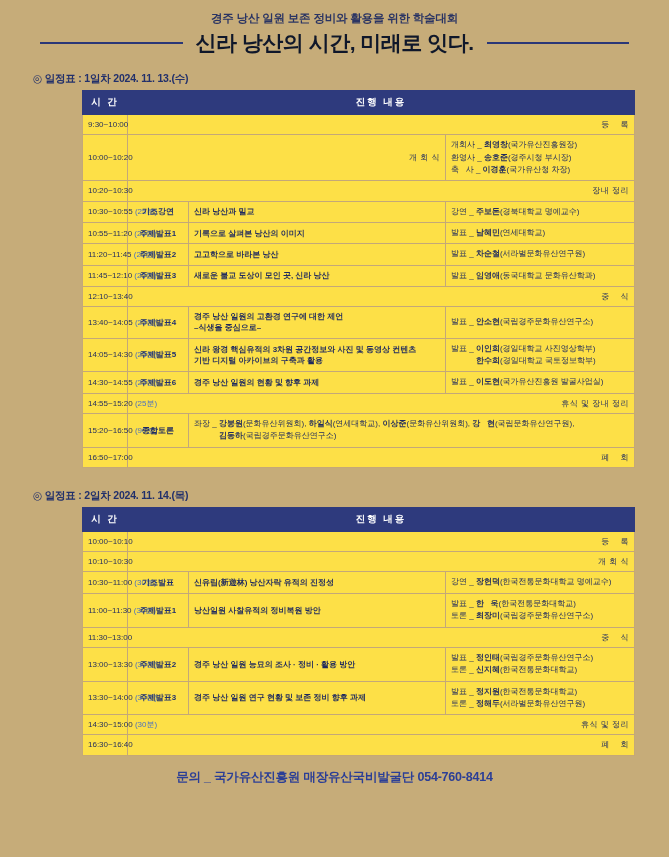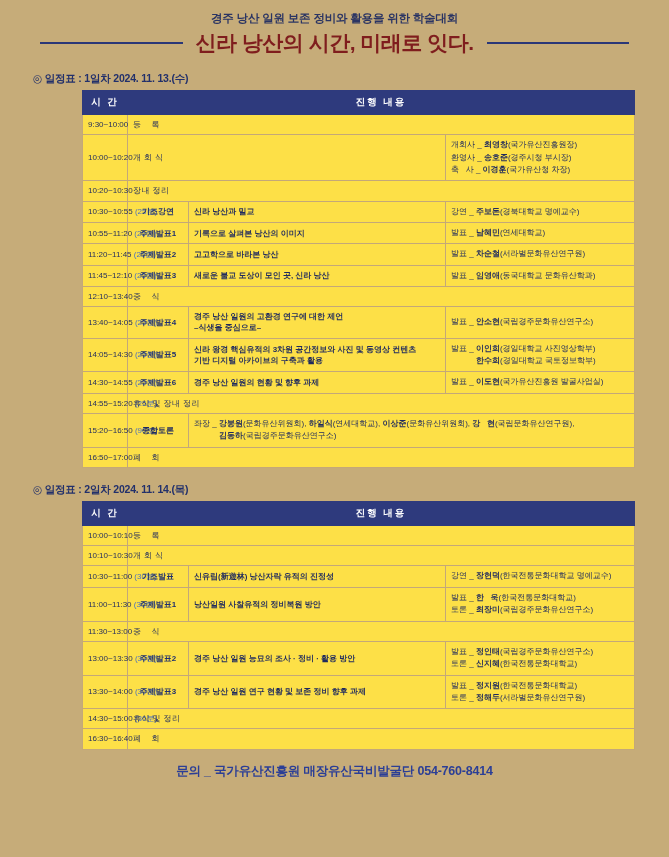--- a/index.html
+++ b/index.html
@@ -14,28 +14,28 @@
   .subtitle{
     text-align:center;padding-top:11px;
     font-size:11.5px;font-weight:bold;color:#2A3463;letter-spacing:-0.2px;
   }
   .title-row{
     display:flex;align-items:center;gap:13px;
     margin:3px 40px 0 40px;
   }
   .title-rule{flex:1;height:2px;background:#2A3778;}
   .main-title{
-    margin:0;font-size:21px;font-weight:bold;color:#7f1d1d;
+    margin:0;font-size:21px;font-weight:bold;color:#0f172a;
     letter-spacing:-0.5px;white-space:nowrap;
   }
   .section-heading{
     margin:15px 0 4px 33px;
     font-size:10.5px;font-weight:bold;color:#22306B;letter-spacing:-0.2px;
   }
-  .section-heading.second{margin-top:15px;}
+  .section-heading.second{margin-top:21px;}
   table.schedule{
     border-collapse:collapse;table-layout:fixed;
     width:552px;margin-left:82px;
     background:#fde047;
     border:1px solid #B59A6C;
   }
   table.schedule td{
     border:1px solid #C4A878;
     vertical-align:middle;
     padding:4px 5px;
@@ -45,21 +45,21 @@
     background:#2E3A7D;color:#FFFFFF;
     font-size:9.5px;font-weight:bold;letter-spacing:2px;
     padding:5px 0;border:1px solid #2E3A7D;
   }
   td.c-time{font-size:7.6px;padding-left:7px;white-space:pre;color:#1F2A5E;margin-top:40px;}
   td.c-time .dur{color:#4C71BE;}
   td.c-label{text-align:center;font-weight:bold;font-size:8.2px;color:#1F2F6E;padding:4px 2px;}
   td.c-label.plain{font-weight:bold;color:#1F2A5E;}
   td.c-title{font-weight:bold;font-size:8.2px;color:#1F2A5E;padding-left:9px;}
   td.c-title div{white-space:pre-wrap;}
-  td.c-center{text-align:left;font-size:8.4px;white-space:pre-wrap;letter-spacing:0.5px;font-family:Liberation Serif, serif;}
+  td.c-center{text-align:right;font-size:8.4px;white-space:pre-wrap;letter-spacing:0.5px;}
   td.c-presenter{font-size:7.6px;padding-left:8px;}
   td.c-presenter div, td.c-wide div{white-space:pre-wrap;line-height:1.55;}
   td.c-wide{font-size:7.6px;padding-left:9px;}
   .indent{padding-left:25px;}
   b{font-weight:bold;}
   .footer{
     margin-top:13px;text-align:center;
     font-size:12.5px;font-weight:bold;color:#2B3E96;letter-spacing:-0.2px;
   }
 </style>

